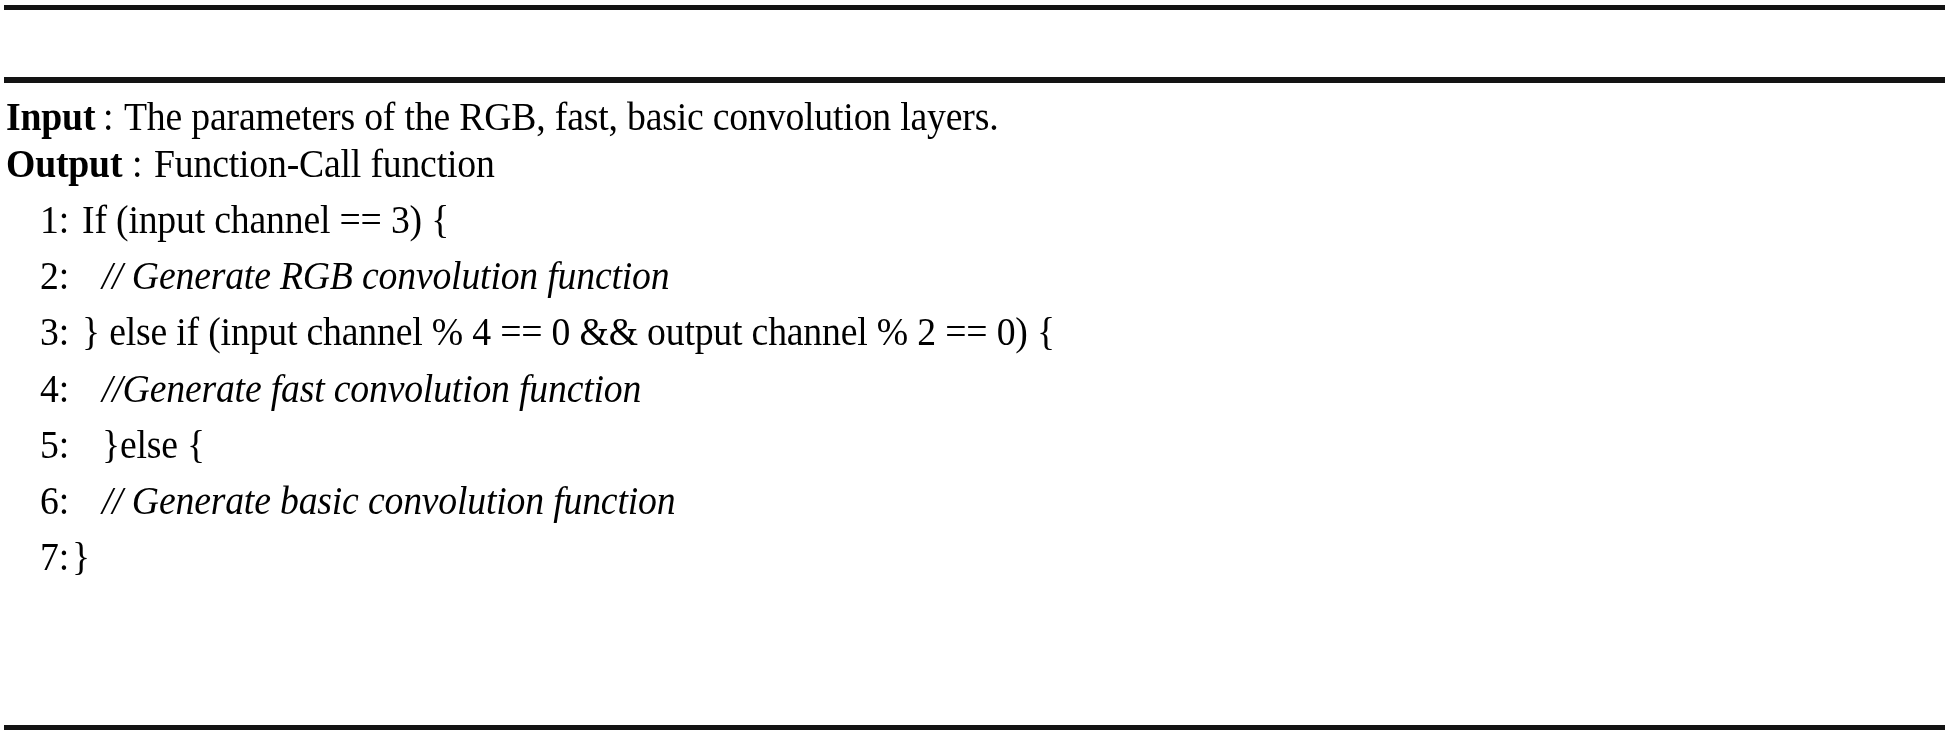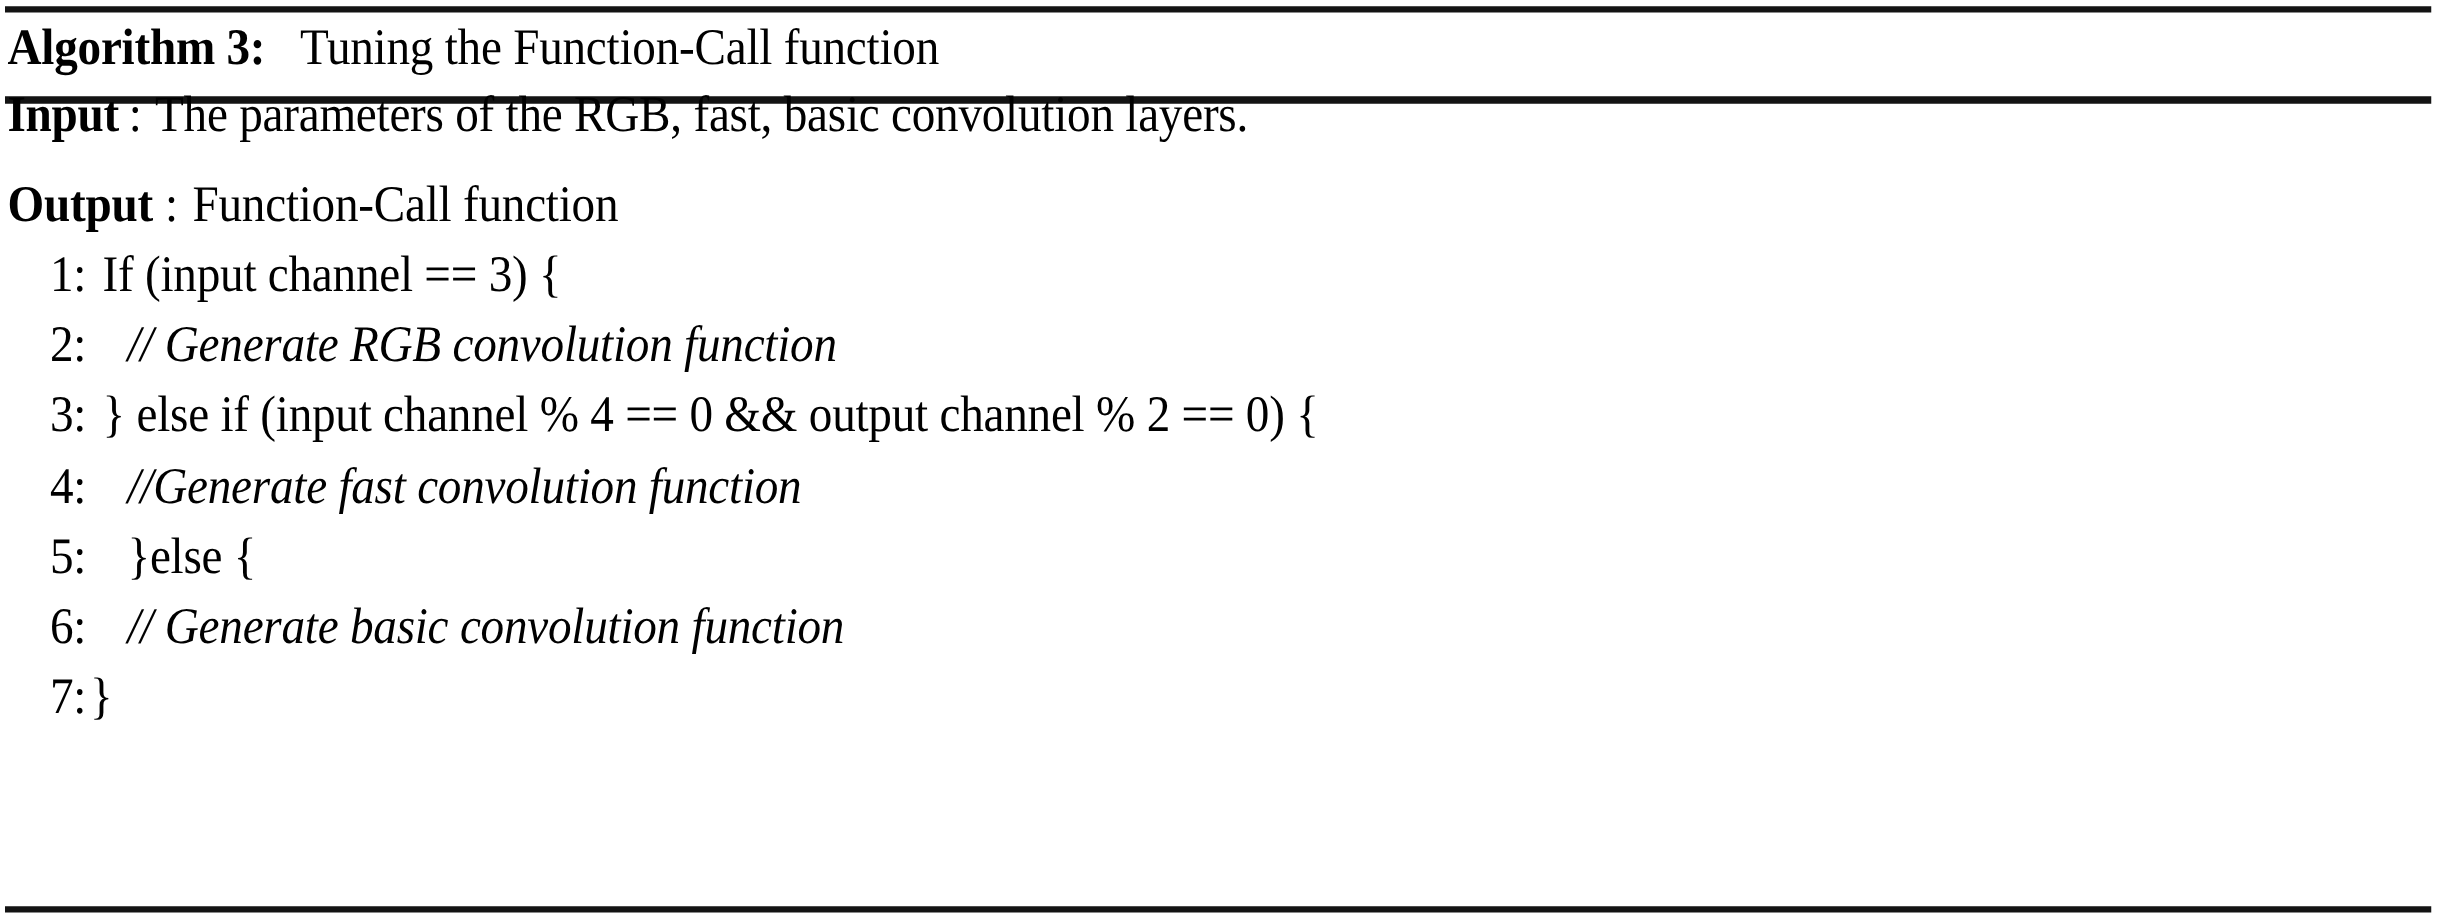--- a/index.html
+++ b/index.html
@@ -77,21 +77,21 @@
     transform: scaleX(0.92);
     transform-origin: left center;
     letter-spacing: -0.2px;
   }
   .io-line .io-text {
     font-weight: normal;
     transform: scaleX(0.92);
     transform-origin: left center;
     letter-spacing: -0.2px;
   }
-  .io-input  { top: 68px; text-align: right; }
+  .io-input  { top: 93px; text-align: right; }
   .io-output { top: 140px; align-items: flex-end; }
 
   
   .step-line {
     position: absolute;
     left: 40px;
     display: flex;
     align-items: baseline;
     white-space: pre;
     font-size: 41px;
@@ -119,24 +119,20 @@
   .step-6 { top: 477px; }
   .step-7 { top: 533px; }
 </style>
 </head>
 <body>
 
 <div class="algorithm-block">
 
   <div class="rule rule-top"></div>
 
-  <div class="title-line">
-    <span class="title-label">Algorithm 3:</span>
-    <span class="title-text">Tuning the Function-Call function</span>
-  </div>
 
   <div class="rule rule-mid"></div>
 
   <div class="io-line io-input">
     <span class="io-label">Input</span>
     <span class="io-text">: </span>
     <span class="io-text">The parameters of the RGB, fast, basic convolution layers.</span>
   </div>
 
   <div class="io-line io-output">

